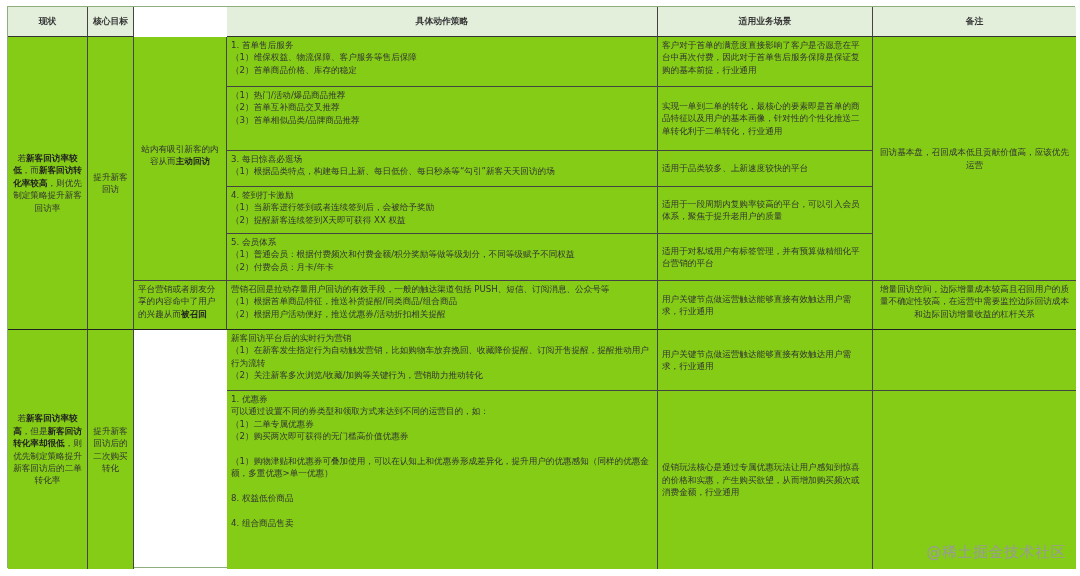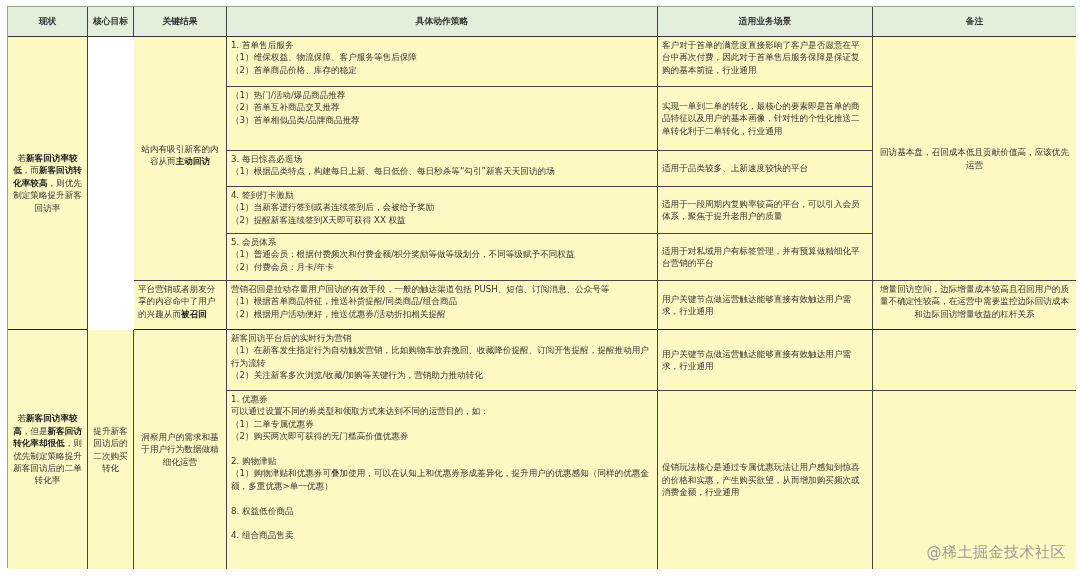--- a/index.html
+++ b/index.html
@@ -4,49 +4,49 @@
 <style>
   html, body { margin:0; padding:0; background:#ffffff; }
   body { width:1080px; height:576px; position:relative; overflow:hidden;
          font-family:"DejaVu Sans","Liberation Sans",sans-serif; color:#333; }
   .grid { position:absolute; left:7px; top:6px; width:1068px; height:562px;
           display:grid;
           grid-template-columns: 80px 46px 93px 431px 215px 203px;
           grid-template-rows: 30px 50px 64px 36px 47px 47px 49px 61px 178px;
           border:1.5px solid #8fae7e; box-sizing:border-box; }
   .cell { border-right:1px solid #444; border-bottom:1px solid #444; box-sizing:border-box;
-          font-size:8.6px; line-height:12.4px; padding:2px 4px; overflow:hidden; background:#fef9c3; }
+          font-size:8.6px; line-height:12.4px; padding:2px 4px; overflow:hidden; background:#84cc16; }
   .hdr { background:#e3efdb; font-weight:bold; font-size:8.8px; text-align:center;
          display:flex; align-items:center; justify-content:center; border-bottom:1.5px solid #333; }
   .center { display:flex; align-items:center; justify-content:center; text-align:center; }
   .mid { display:flex; align-items:center; }
   .thick-bottom { border-bottom:1.8px solid #222; }
   .lastcol { border-right:none;text-align:center; }
   .lastrow { border-bottom:none; }
   .gap { height:12.4px; }
   b { font-weight:bold; color:#222; }
   .line { white-space:normal; }
   .watermark { position:absolute; right:14px; bottom:14px; font-size:15px; color:#9a9a9a;
                font-family:"DejaVu Sans","Liberation Sans",sans-serif; letter-spacing:0.5px; }
 </style>
 </head>
 <body>
 
 <div class="grid">
 
   <div class="cell hdr" style="grid-column:1;grid-row:1">现状</div>
   <div class="cell hdr" style="grid-column:2;grid-row:1">核心目标</div>
-  <div class="cell hdr" style="grid-column:3;grid-row:1">关键结果</div>
   <div class="cell hdr" style="grid-column:4;grid-row:1">具体动作策略</div>
   <div class="cell hdr" style="grid-column:5;grid-row:1">适用业务场景</div>
   <div class="cell hdr lastcol" style="grid-column:6;grid-row:1">备注</div>
 
   <div class="cell center thick-bottom" style="grid-column:1;grid-row:2 / span 6">
     <span id="s1status"><span>若</span><b>新客回访率较低</b><span>，而</span><b>新客回访转化率较高</b><span>，则优先制定策略提升新客回访率</span></span>
   </div>
+  <div class="cell center thick-bottom" style="grid-column:2;grid-row:2 / span 6">提升新客回访</div>
   <div class="cell" style="grid-column:3;grid-row:2 / span 5;text-align:center;padding-top:106px;">
     <span id="s1kr1"><span>站内有吸引新客的内容从而</span><b>主动回访</b></span>
   </div>
   <div class="cell thick-bottom" style="grid-column:3;grid-row:7">
     <span id="s1kr2"><span>平台营销或者朋友分享的内容命中了用户的兴趣从而</span><b>被召回</b></span>
   </div>
 
   <div class="cell" style="grid-column:4;grid-row:2">
       <div id="act0">
         <div class="line">1. 首单售后服务</div>
@@ -96,39 +96,37 @@
   <div class="cell mid" style="grid-column:5;grid-row:6">适用于对私域用户有标签管理，并有预算做精细化平台营销的平台</div>
   <div class="cell mid thick-bottom" style="grid-column:5;grid-row:7">用户关键节点做运营触达能够直接有效触达用户需求，行业通用</div>
 
   <div class="cell center lastcol" style="grid-column:6;grid-row:2 / span 5">回访基本盘，召回成本低且贡献价值高，应该优先运营</div>
   <div class="cell lastcol thick-bottom" style="grid-column:6;grid-row:7">增量回访空间，边际增量成本较高且召回用户的质量不确定性较高，在运营中需要监控边际回访成本和边际回访增量收益的杠杆关系</div>
 
   <div class="cell center lastrow" style="grid-column:1;grid-row:8 / span 2">
     <span id="s2status"><span>若</span><b>新客回访率较高</b><span>，但是</span><b>新客回访转化率却很低</b><span>，则优先制定策略提升新客回访后的二单转化率</span></span>
   </div>
   <div class="cell center lastrow" style="grid-column:2;grid-row:8 / span 2">提升新客回访后的二次购买转化</div>
-  <div class="cell center lastrow" style="grid-column:3;grid-row:8 / span 2">洞察用户的需求和基于用户行为数据做精细化运营</div>
 
   <div class="cell" style="grid-column:4;grid-row:8">
       <div id="s2act1">
         <div class="line">新客回访平台后的实时行为营销</div>
         <div class="line">（1）在新客发生指定行为自动触发营销，比如购物车放弃挽回、收藏降价提醒、订阅开售提醒，提醒推动用户行为流转</div>
         <div class="line">（2）关注新客多次浏览/收藏/加购等关键行为，营销助力推动转化</div>
       </div>
     </div>
   <div class="cell lastrow" style="grid-column:4;grid-row:9">
     <div id="s2b1">
         <div class="line">1. 优惠券</div>
         <div class="line">可以通过设置不同的券类型和领取方式来达到不同的运营目的，如：</div>
         <div class="line">（1）二单专属优惠券</div>
         <div class="line">（2）购买两次即可获得的无门槛高价值优惠券</div>
       </div>
       <div class="gap"></div>
     <div id="s2b2">
-        <div class="line">2. 购物津贴</div>
         <div class="line">（1）购物津贴和优惠券可叠加使用，可以在认知上和优惠券形成差异化，提升用户的优惠感知（同样的优惠金额，多重优惠&gt;单一优惠）</div>
       </div>
       <div class="gap"></div>
     <div id="s2b3">
         <div class="line">8. 权益低价商品</div>
       </div>
       <div class="gap"></div>
     <div id="s2b4">
         <div class="line">4. 组合商品售卖</div>
       </div>

